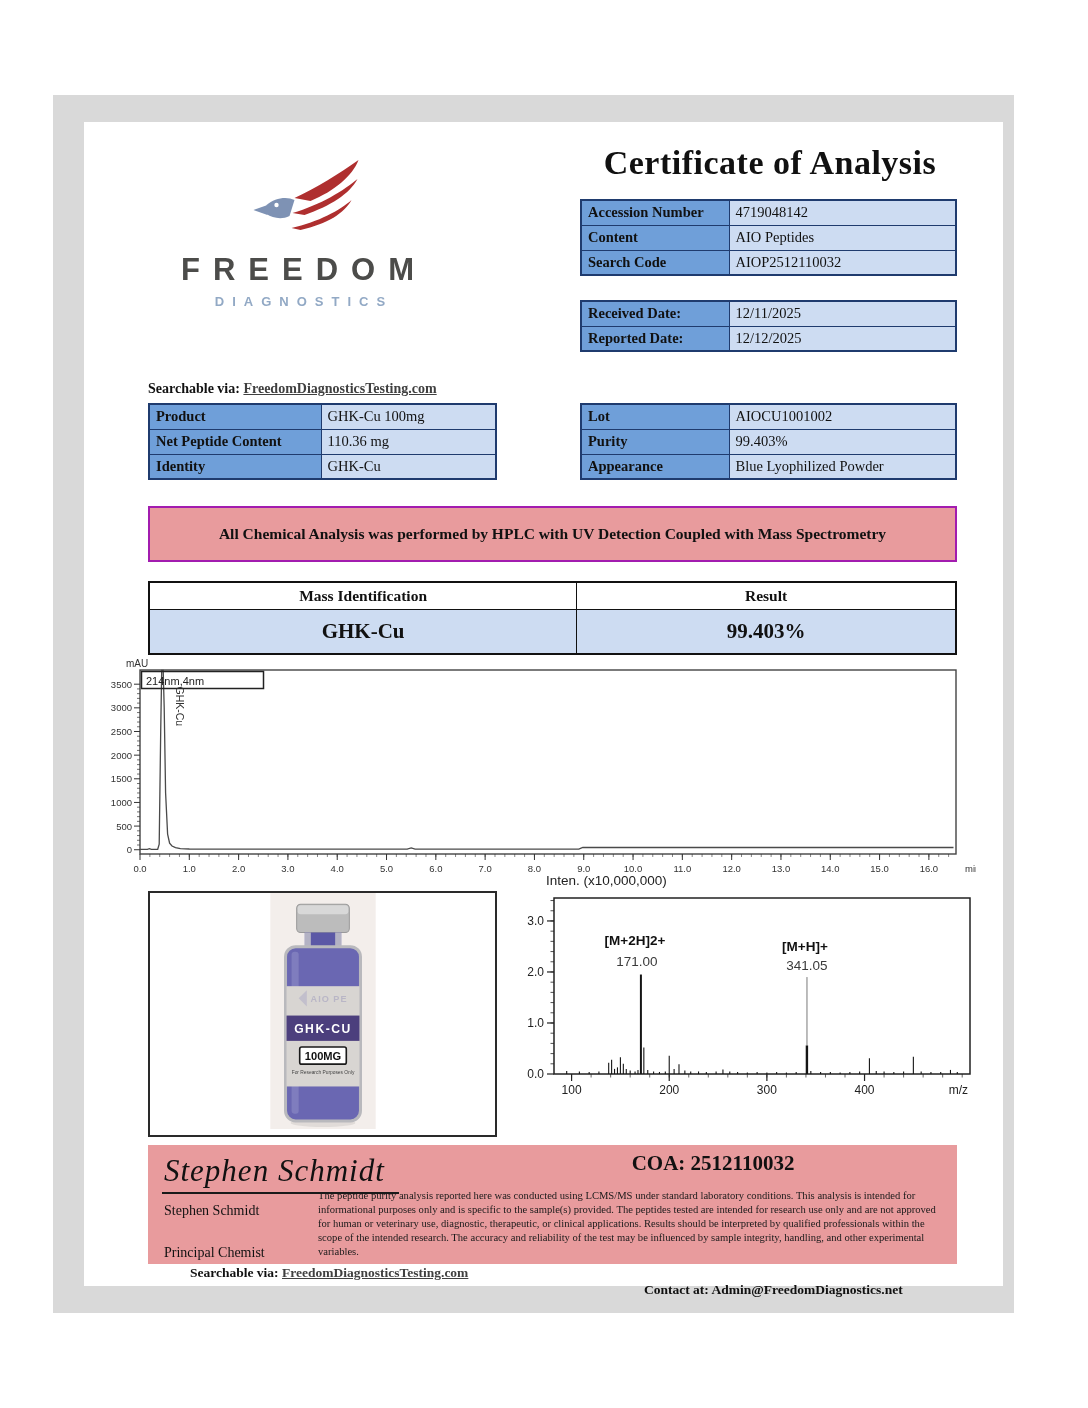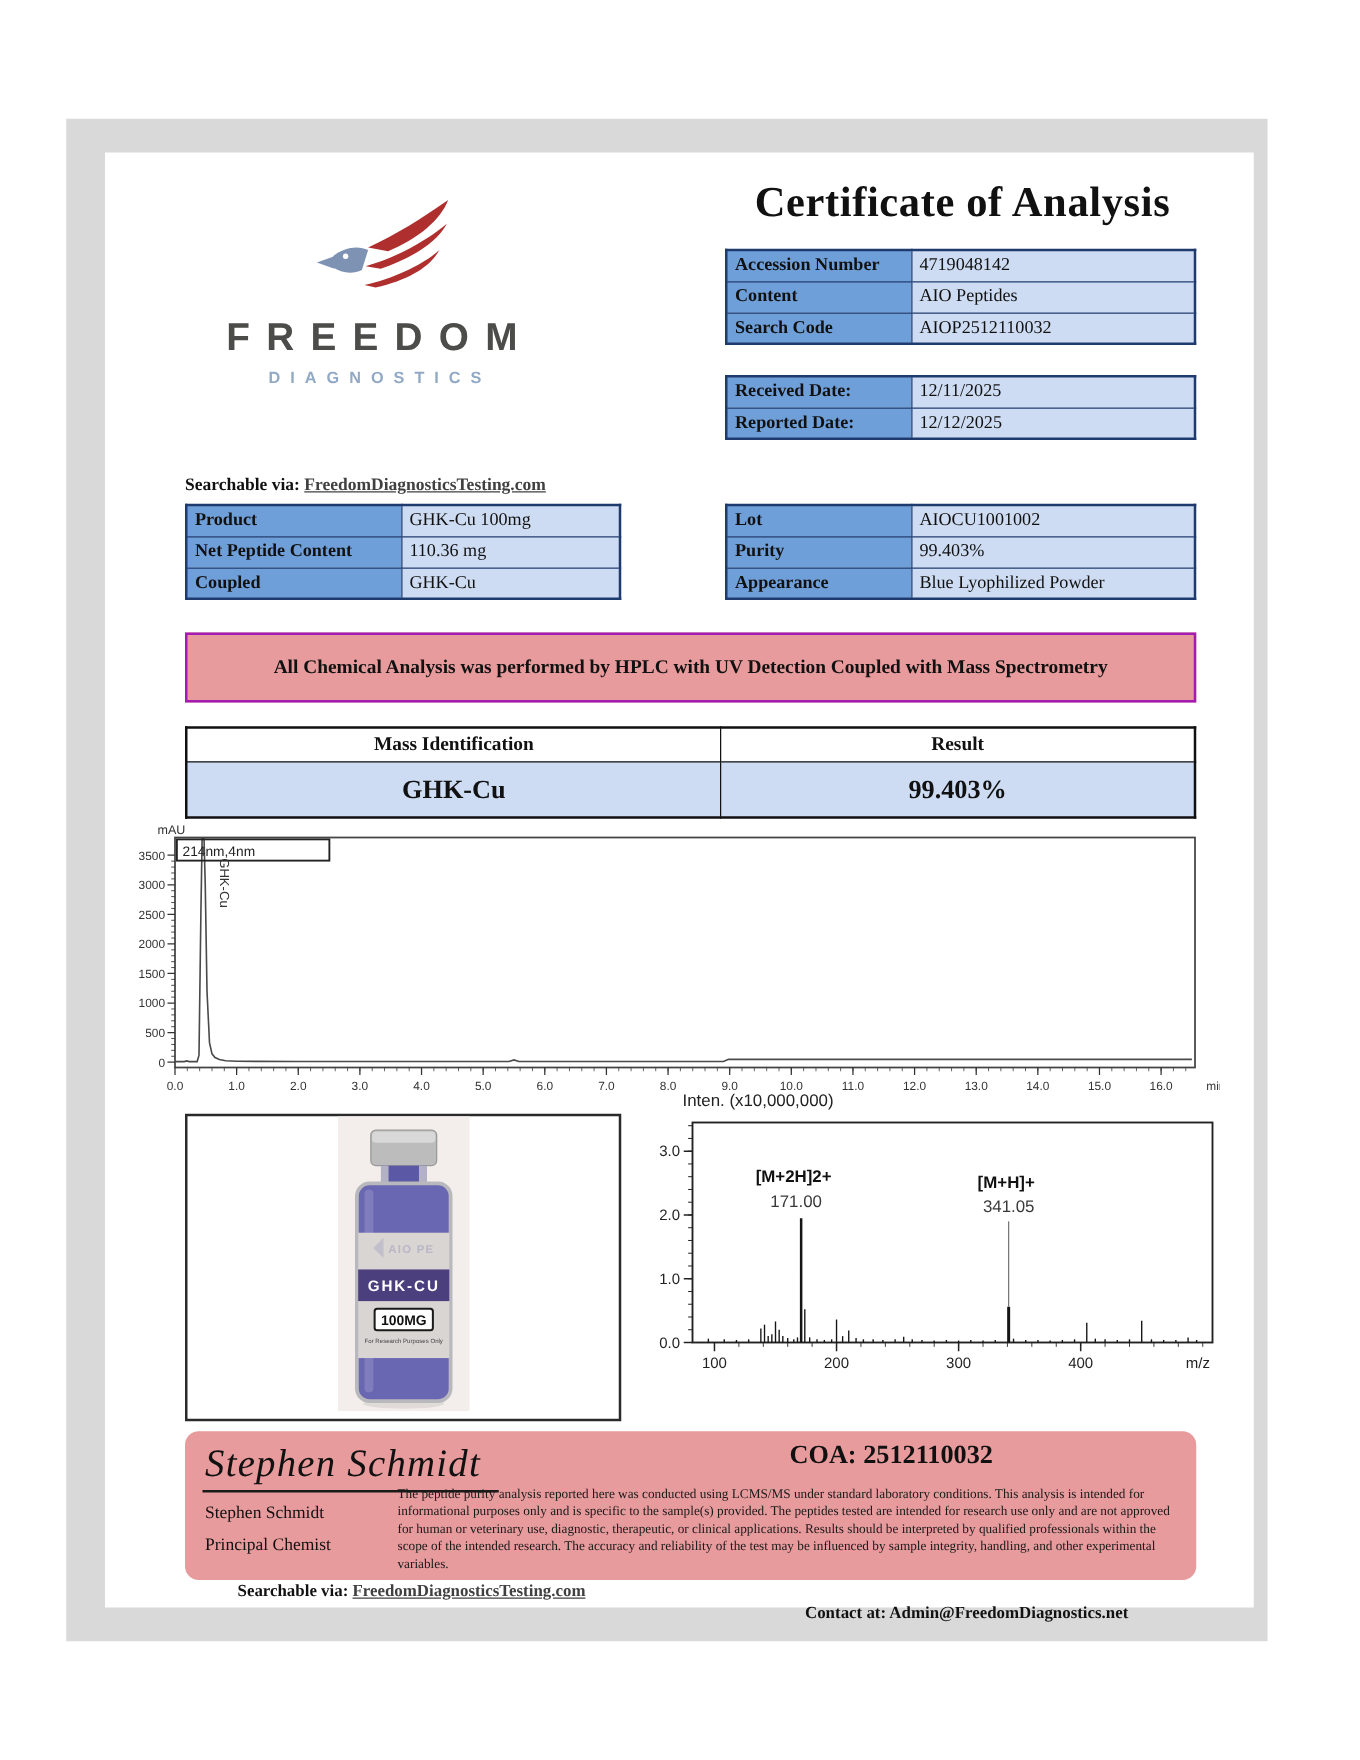--- a/index.html
+++ b/index.html
@@ -47,25 +47,25 @@
   table.mass .hdr td { background:#fff; font-weight:bold; font-size:15.5px; height:27px; }
   table.mass .row td { background:#cddcf2; font-weight:bold; font-size:21px; height:45px; }
   table.mass td.c1 { width:53%; }
 
   .hplc-wrap { position:absolute; left:26px; top:536px; width:866px; height:230px; }
   .vial-box { position:absolute; left:64px; top:769px; width:349px; height:246px;
     background:#fff; border:2px solid #2a2a2a; display:flex; justify-content:center; }
   .ms-wrap { position:absolute; left:436px; top:748px; width:460px; height:266px; }
 
   
-  .sig-block { position:absolute; left:64px; top:1023px; width:809px; height:119px; background:#e89b9d;border-radius:11px; }
+  .sig-block { position:absolute; left:64px; top:1023px; width:809px; height:119px; background:#e89b9d; }
   .sig-script { position:absolute; left:14px; top:8px; font-style:italic; font-size:31px;
     letter-spacing:1px; border-bottom:2px solid #1a1a1a; padding:0 14px 3px 2px; }
   .sig-name { position:absolute; left:16px; top:58px; font-size:14px; }
-  .sig-title { position:absolute; left:16px; top:84px; font-size:14px;text-align:right; }
+  .sig-title { position:absolute; left:16px; top:100px; font-size:14px;text-align:right; }
   .coa-line { position:absolute; left:330px; top:6px; width:470px; text-align:center;
     font-weight:bold; font-size:21px; }
   .disclaimer { position:absolute; left:170px; top:44px; width:629px; font-size:10.6px;
     line-height:1.32; color:#1a1a1a; }
 
   .footer { position:absolute; left:0; top:1143px; width:919px; font-size:13.5px; font-weight:bold; }
   .footer .f-left { position:absolute; left:106px; top:0; }
   .footer .f-right { position:absolute; left:560px; top:0;margin-top:17px; }
 </style>
 </head>
@@ -126,21 +126,21 @@
       <tbody>
           <tr>
         <td class="lbl">Product</td>
         <td class="val">GHK-Cu 100mg</td>
       </tr>
       <tr>
         <td class="lbl">Net Peptide Content</td>
         <td class="val">110.36 mg</td>
       </tr>
       <tr>
-        <td class="lbl">Coupled</td>
+        <td class="lbl">Identity</td>
         <td class="val">GHK-Cu</td>
       </tr>
     </tbody>
       </table>
 
     <table class="coa tbl-lot">
       <tbody>
           <tr>
         <td class="lbl">Lot</td>
         <td class="val">AIOCU1001002</td>

